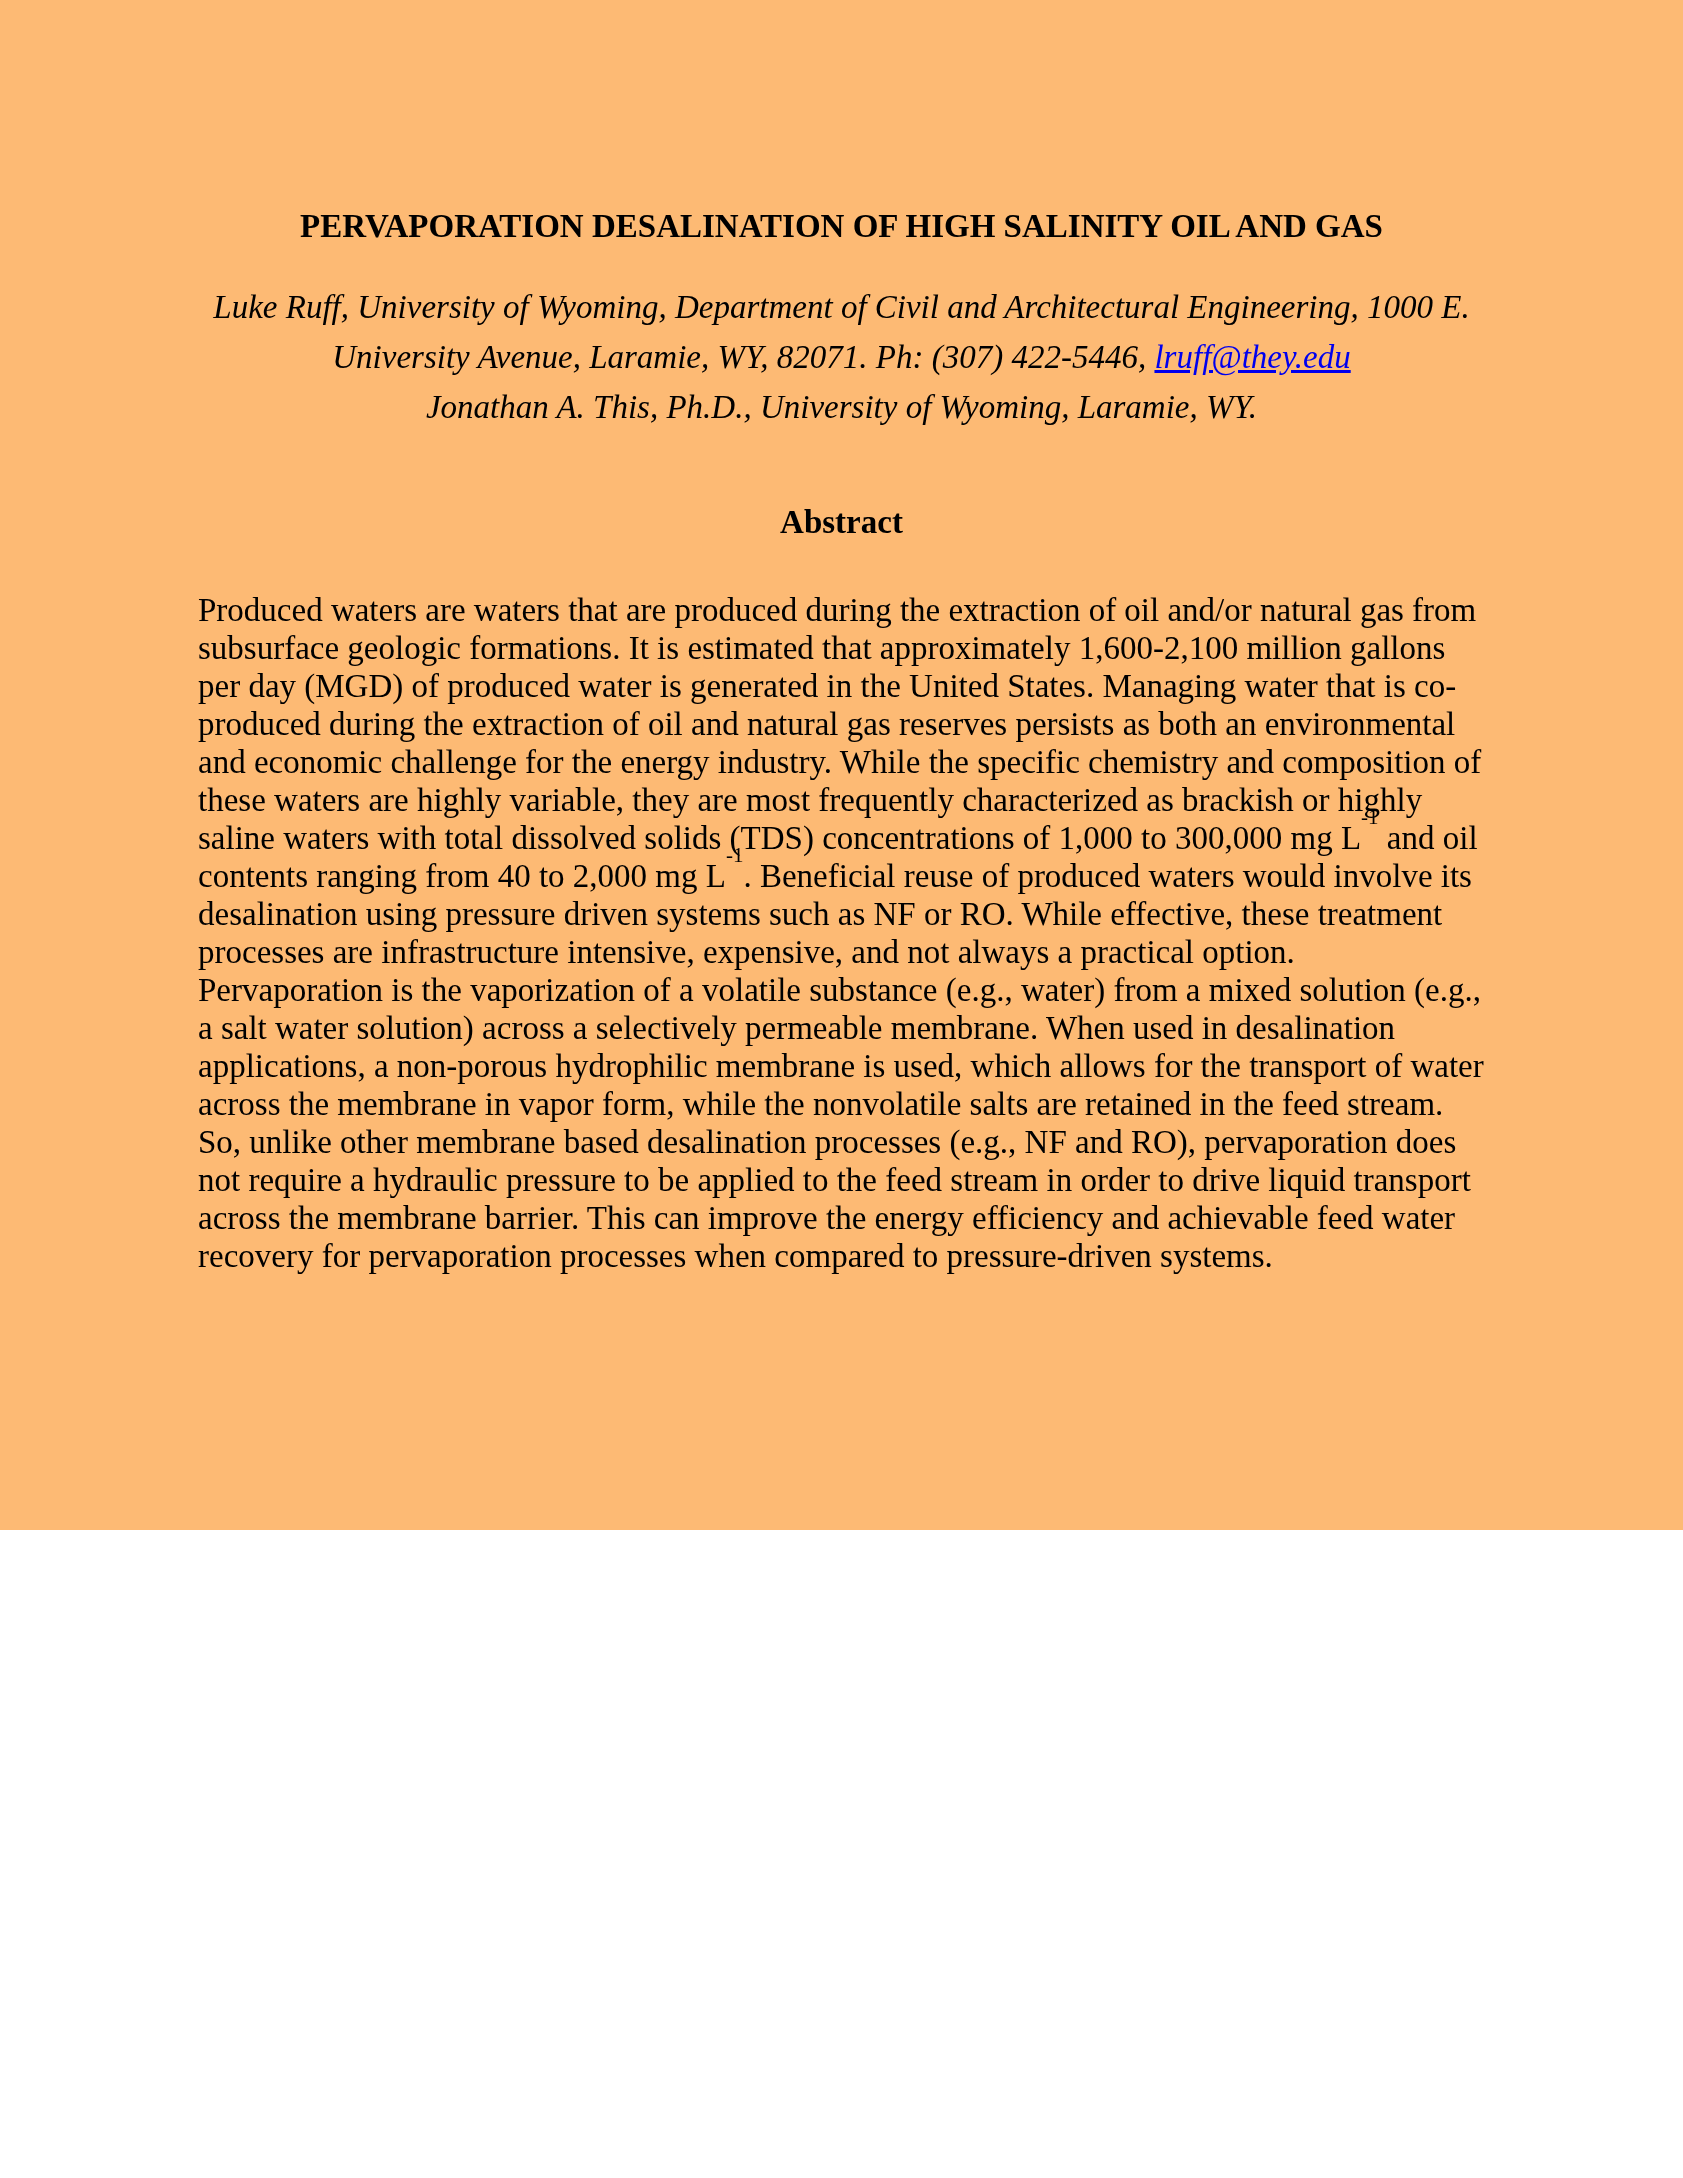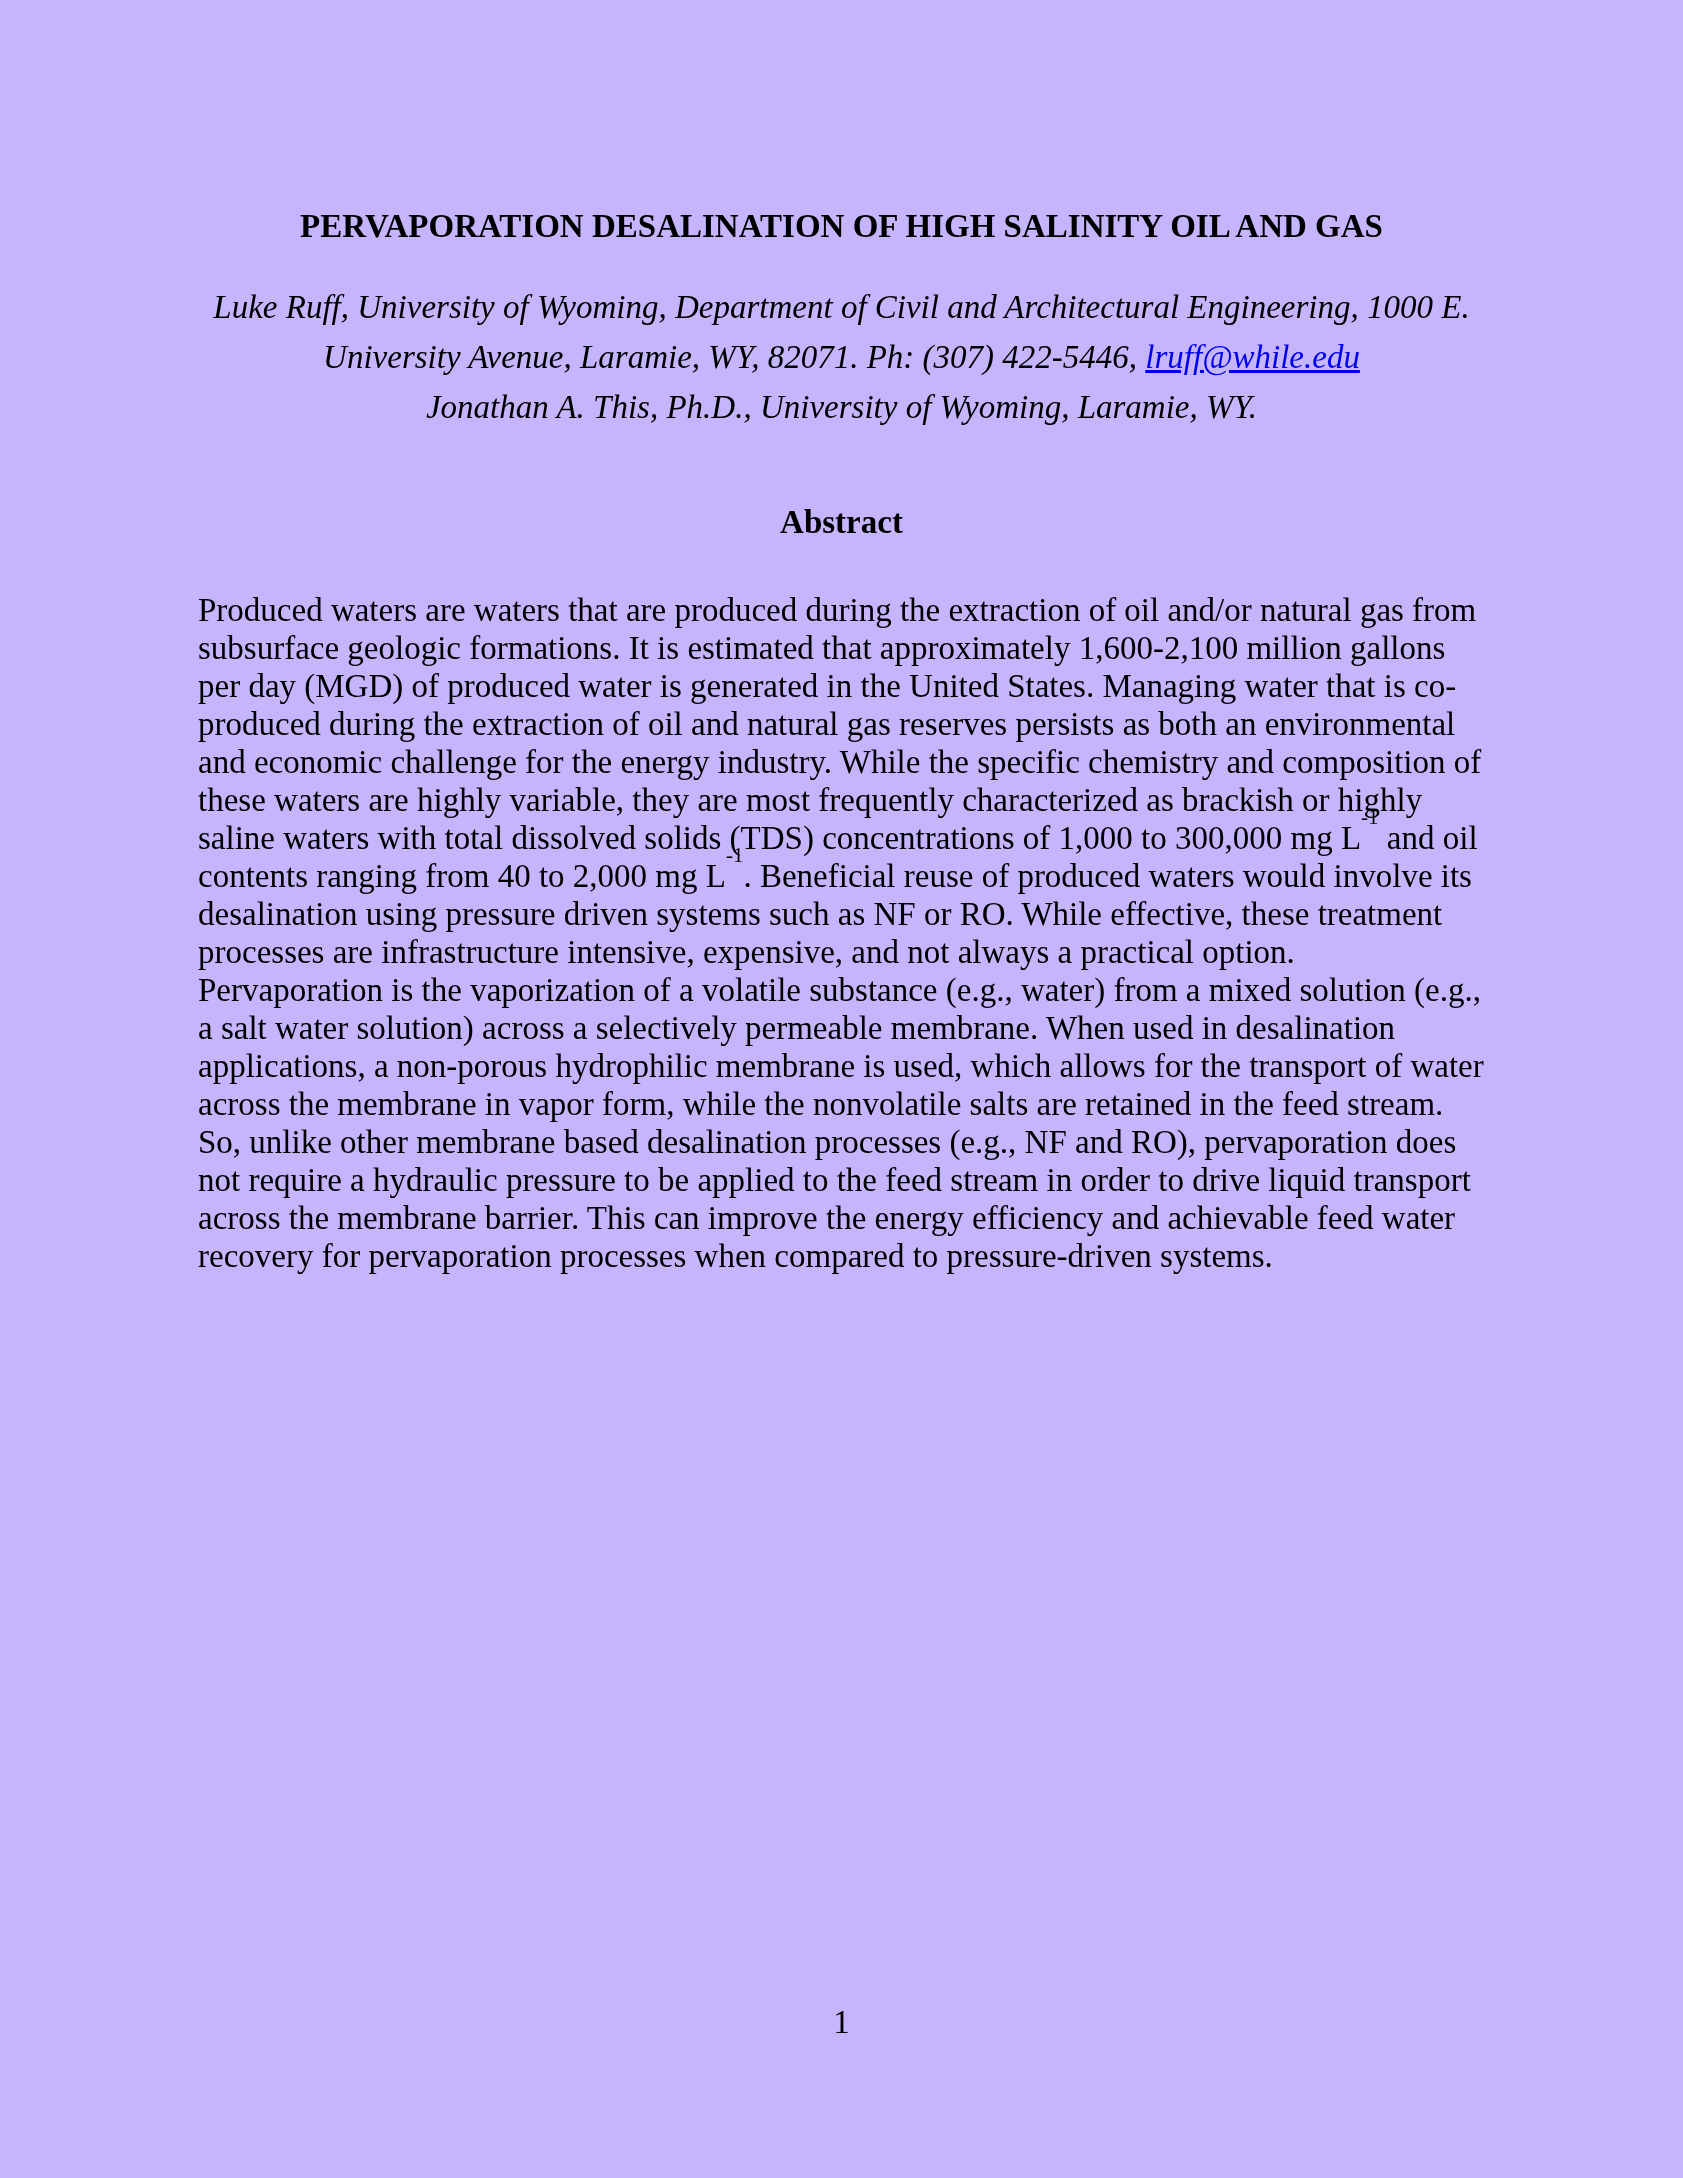--- a/index.html
+++ b/index.html
@@ -3,22 +3,22 @@
 <meta charset="utf-8">
 <style>
   html, body {
     margin: 0;
     padding: 0;
     background: #ffffff;
   }
   .page {
     position: relative;
     width: 1683px;
-    height: 2178px;
-    background: #c4b5fd;
+    height: 1530px;
+    background: #fdba74;
     color: #000000;
     font-family: "Liberation Serif", serif;
     font-size: 33px;
     overflow: hidden;
   }
   .title {
     margin: 0;
     padding-top: 207px;
     font-size: 33px;
     font-weight: bold;
@@ -77,21 +77,21 @@
 <body>
 
 <div class="page">
 
   <h1 class="title">
     <span class="tline">PERVAPORATION DESALINATION OF HIGH SALINITY OIL AND GAS</span>
   </h1>
 
   <div class="authors">
     <div class="aline">Luke Ruff, University of Wyoming, Department of Civil and Architectural Engineering, 1000 E.</div>
-    <div class="aline"><span>University Avenue, Laramie, WY, 82071. Ph: (307) 422-5446, </span><a class="email" href="#">lruff@while.edu</a></div>
+    <div class="aline"><span>University Avenue, Laramie, WY, 82071. Ph: (307) 422-5446, </span><a class="email" href="#">lruff@they.edu</a></div>
     <div class="aline">Jonathan A. This, Ph.D., University of Wyoming, Laramie, WY.</div>
   </div>
 
   <h2 class="abstract-heading">Abstract</h2>
 
   <div class="body-text">
     <p class="para"><span>Produced waters are waters that are produced during the extraction of oil and/or natural gas from subsurface geologic formations. It is estimated that approximately 1,600-2,100 million gallons per day (MGD) of produced water is generated in the United States. Managing water that is co-produced during the extraction of oil and natural gas reserves persists as both an environmental and economic challenge for the energy industry. While the specific chemistry and composition of these waters are highly variable, they are most frequently characterized as brackish or highly saline waters with total dissolved solids (TDS) concentrations of 1,000 to 300,000 mg L</span><sup>-1</sup><span> and oil contents ranging from 40 to 2,000 mg L</span><sup>-1</sup><span>. Beneficial reuse of produced waters would involve its desalination using pressure driven systems such as NF or RO. While effective, these treatment processes are infrastructure intensive, expensive, and not always a practical option.</span></p>
     <p class="para">Pervaporation is the vaporization of a volatile substance (e.g., water) from a mixed solution (e.g., a salt water solution) across a selectively permeable membrane. When used in desalination applications, a non-porous hydrophilic membrane is used, which allows for the transport of water across the membrane in vapor form, while the nonvolatile salts are retained in the feed stream. So, unlike other membrane based desalination processes (e.g., NF and RO), pervaporation does not require a hydraulic pressure to be applied to the feed stream in order to drive liquid transport across the membrane barrier. This can improve the energy efficiency and achievable feed water recovery for pervaporation processes when compared to pressure-driven systems.</p>
   </div>
 

